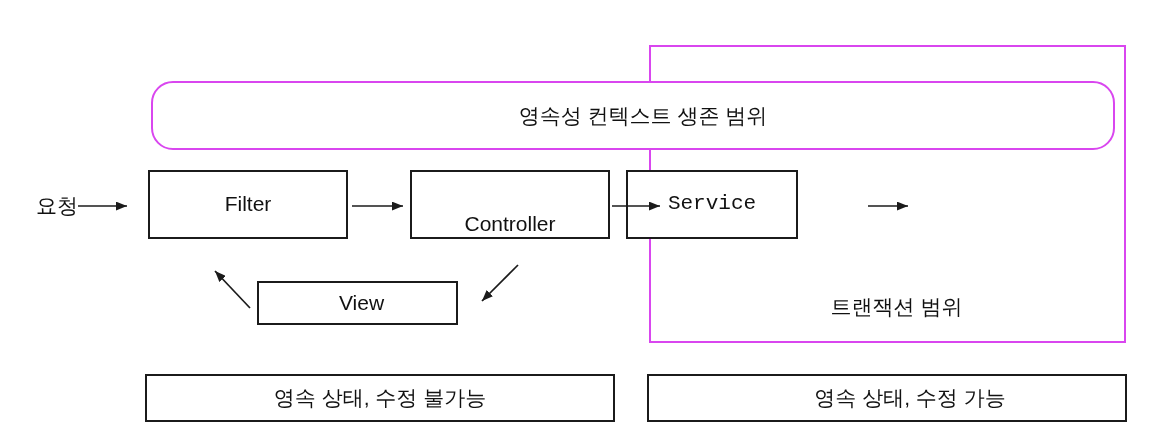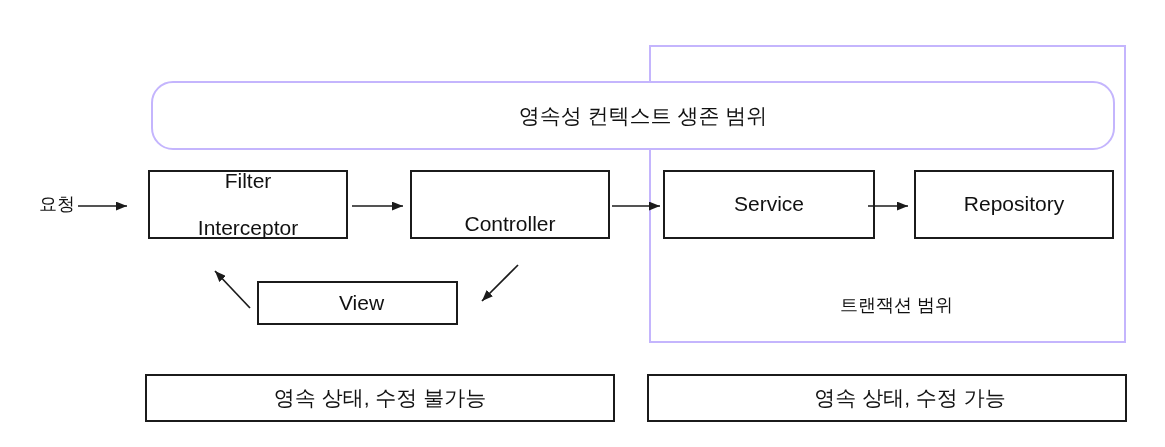--- a/index.html
+++ b/index.html
@@ -24,32 +24,32 @@
     align-items: center;
     justify-content: center;
     flex-direction: column;
     font-size: 21px;
     line-height: 1.25;
     text-align: center;
     box-sizing: border-box;
   }
   .scope-rect {
     position: absolute;
-    border: 2px solid #c4b5fd;
+    border: 2px solid #d946ef;
     background: transparent;
     box-sizing: border-box;
     padding-left: 20px;
   }
   .rounded {
     border-radius: 22px;
     background: #ffffff;
   }
   .floating-label {
     position: absolute;
-    font-size: 18px;
+    font-size: 21px;
     text-align: center;
   }
   svg.arrows {
     position: absolute;
     left: 0;
     top: 0;
     pointer-events: none;
   }
 </style>
 </head>
@@ -62,34 +62,30 @@
   <div class="scope-rect rounded" style="left:151px; top:81px; width:964px; height:69px; display:flex; align-items:center; justify-content:center;">
     <span class="floating-label" style="position:static; font-size:21px;">영속성 컨텍스트 생존 범위</span>
   </div>
 
   <div class="floating-label" style="left:649px; top:293px; width:495px;">트랜잭션 범위</div>
 
   <div class="floating-label" style="left:26px; top:192px; width:62px;">요청</div>
 
   <div class="box" style="left:148px; top:170px; width:200px; height:69px;gap:20px;">
     <span>Filter</span>
-    <span>Interceptor</span>
   </div>
 
   <div class="box" style="left:410px; top:170px; width:200px; height:69px;justify-content:flex-end;">
     <span>Controller</span>
   </div>
 
-  <div class="box" style="left:663px; top:170px; width:212px; height:69px;">
+  <div class="box" style="left:626px; top:170px; width:172px; height:69px;font-family:Liberation Mono, monospace;">
     <span>Service</span>
   </div>
 
-  <div class="box" style="left:914px; top:170px; width:200px; height:69px;">
-    <span>Repository</span>
-  </div>
 
   <div class="box" style="left:257px; top:281px; width:201px; height:44px;padding-left:8px;">
     <span>View</span>
   </div>
 
   <div class="box" style="left:145px; top:374px; width:470px; height:48px;text-align:right;">
     <span>영속 상태, 수정 불가능</span>
   </div>
 
   <div class="box" style="left:647px; top:374px; width:480px; height:48px;padding-left:46px;">

